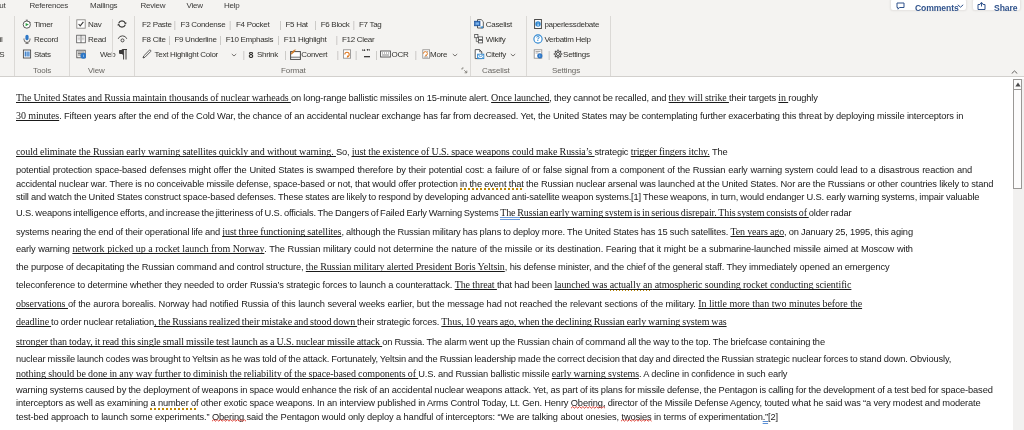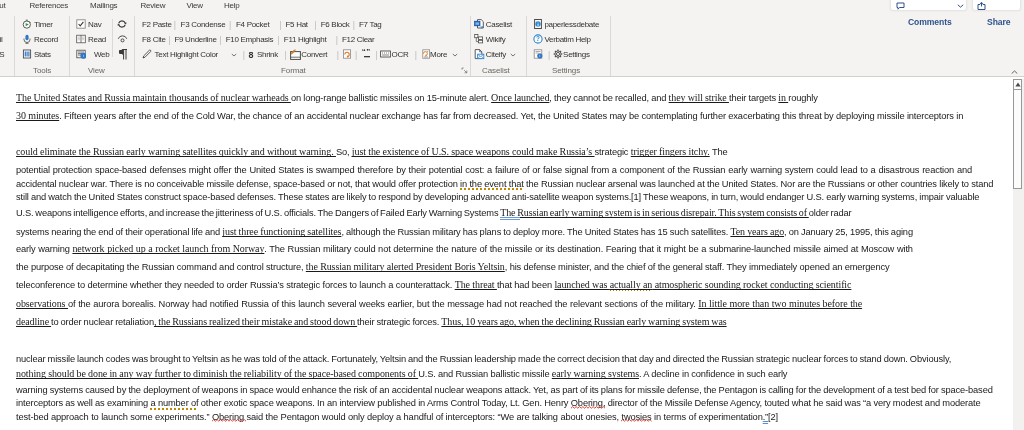--- a/index.html
+++ b/index.html
@@ -11,21 +11,21 @@
 .sep { position:absolute; top:15.5px; height:60px; width:1px; background:#dbd9d6; }
 .glabel { position:absolute; font-size:8px; letter-spacing:-0.1px; color:#696763; top:65.5px; }
 .ri { position:absolute; font-size:8px; letter-spacing:-0.3px; color:#33322f; white-space:nowrap; line-height:10px; }
 .r1 { top:20px; } .r2 { top:35px; } .r3 { top:50px; }
 .ic { position:absolute; }
 svg.ic:not([width]) { width:10px; height:10px; }
 .i1 { top:19px; } .i2 { top:34px; } .i3 { top:49px; }
 .pipe { position:absolute; font-size:8.5px; color:#bbb9b7; line-height:10px; }
 .topbtn { position:absolute; top:-2px; height:13px; background:#fff; border:1px solid #e8e6e4;
   border-radius:3px; box-shadow:0 0 2px rgba(0,0,0,0.08); }
-.btxt { position:absolute; font-size:8.6px; font-weight:bold; color:#30538c; letter-spacing:-0.1px; top:17px; }
+.btxt { position:absolute; font-size:8.6px; font-weight:bold; color:#30538c; letter-spacing:-0.1px; top:3px;margin-left:7px; }
 #collapse { position:absolute; left:1011px; top:69.5px; width:7px; height:4.5px; }
 #scroll { position:absolute; left:1013px; top:79.4px; width:11px; height:351px; background:#f2f1f0; }
 #sbox { position:absolute; left:0px; top:0px; width:9px; height:110px; background:#fcfcfc; border:1px solid #9a9896; }
 #sline { position:absolute; left:0px; top:10px; width:9px; height:1px; background:#9a9896; }
 #doc { position:absolute; left:0; top:80px; width:1013px; height:350px; background:#fff; }
 .ln { position:absolute; left:16px; white-space:nowrap; line-height:18px; color:#1a1a1a; }
 .b { font-size:10px; letter-spacing:-0.1px; text-decoration:underline; text-underline-offset:1px; text-decoration-thickness:1px; text-decoration-skip-ink:none;font-family:Liberation Serif, serif; }
 .s { font-size:9.3px; letter-spacing:-0.14px; }
 .dot { text-decoration:underline dotted #c08a00; text-decoration-thickness:2px; text-underline-offset:2px; }
 .sq { }
@@ -91,21 +91,21 @@
       <path d="M5 1.2 V8.8" stroke="#4a4a4a" stroke-width="0.75"></path>
       <path d="M1.7 3 h2.4 M1.7 4.4 h2.4 M1.7 5.8 h2.4 M5.9 3 h2.4 M5.9 4.4 h2.4 M5.9 5.8 h2.4" stroke="#8a8886" stroke-width="0.45"></path>
     </svg>
   <span class="ri r2" style="left:88px">Read</span>
   <svg class="ic i3" style="left:76px" viewBox="0 0 10 10">
       <rect x="0.8" y="1.2" width="8.4" height="7.6" fill="none" stroke="#4a4a4a" stroke-width="0.8"></rect>
       <path d="M2 3 h6 M2 4.5 h4 M2 6 h4" stroke="#4a4a4a" stroke-width="0.7"></path>
       <circle cx="7.4" cy="6.8" r="3" fill="#2e77c6"></circle>
       <text x="7.4" y="8.2" font-size="3.8" fill="#fff" text-anchor="middle" font-family="Liberation Sans">i</text>
     </svg>
-  <span class="ri r3" style="left:94px">Web</span>
+  <span class="ri r3" style="left:100px">Web</span>
   <div class="sep" style="left:111.5px; top:19px; height:38px"></div>
   <svg class="ic i1" style="left:117px" viewBox="0 0 10 10">
       <path d="M1.7 4.2 A 3.5 3.5 0 0 1 8.3 4.2" fill="none" stroke="#3b3a39" stroke-width="1.1"></path>
       <path d="M9.6 3.4 L7.2 3.9 L9 5.5 z" fill="#3b3a39"></path>
       <path d="M8.3 5.8 A 3.5 3.5 0 0 1 1.7 5.8" fill="none" stroke="#3b3a39" stroke-width="1.1"></path>
       <path d="M0.4 6.6 L2.8 6.1 L1 4.5 z" fill="#3b3a39"></path>
     </svg>
   <svg class="ic i2" style="left:116.5px; width:11px; height:11px" viewBox="0 0 11 11">
       <path d="M1.2 4.8 A 4.6 4.6 0 0 1 9.8 4.8" fill="none" stroke="#3b3a39" stroke-width="0.9"></path>
       <circle cx="5.5" cy="6.4" r="1.5" fill="none" stroke="#3b3a39" stroke-width="0.9"></circle>
@@ -264,20 +264,21 @@
 <div class="ln" style="word-spacing:0.349px; top:79px"><span class="s">potential protection space-based defenses might offer the United States is swamped therefore by their potential cost: a failure of or false signal from a component of the Russian early warning system could lead to a disastrous reaction and</span></div>
 <div class="ln" style="word-spacing:-0.077px; top:92.7px"><span class="s">accidental nuclear war. There is no conceivable missile defense, space-based or not, that would offer protection <span class="dot">in the event that</span> the Russian nuclear arsenal was launched at the United States. Nor are the Russians or other countries likely to stand</span></div>
 <div class="ln" style="word-spacing:-0.276px; top:105.9px"><span class="s">still and watch the United States construct space-based defenses. These states are likely to respond by developing advanced anti-satellite weapon systems.[1] These weapons, in turn, would endanger U.S. early warning systems, impair valuable</span></div>
 <div class="ln" style="word-spacing:-0.659px; top:122.2px"><span class="s">U.S. weapons intelligence efforts, and increase the jitteriness of U.S. officials. The Dangers of Failed Early Warning Systems </span><span class="b">The Russian early warning system is in serious disrepair. This system consists of </span><span class="s">older radar</span></div>
 <div class="ln" style="word-spacing:-0.236px; top:141.1px"><span class="s">systems nearing the end of their operational life and </span><span class="b">just three functioning satellites</span><span class="s">, although the Russian military has plans to deploy more. The United States has 15 such satellites. </span><span class="b">Ten years ago</span><span class="s">, on January 25, 1995, this aging</span></div>
 <div class="ln" style="word-spacing:0.249px; top:158.3px"><span class="s">early warning </span><span class="b">network picked up a rocket launch from Norway</span><span class="s">. The Russian military could not determine the nature of the missile or its destination. Fearing that it might be a submarine-launched missile aimed at Moscow with</span></div>
 <div class="ln" style="top:175.8px"><span class="s">the purpose of decapitating the Russian command and control structure, </span><span class="b">the Russian military alerted President Boris Yeltsin</span><span class="s">, his defense minister, and the chief of the general staff. They immediately opened an emergency</span></div>
 <div class="ln" style="top:193.9px"><span class="s">teleconference to determine whether they needed to order Russia’s strategic forces to launch a counterattack. </span><span class="b">The threat </span><span class="s">that had been </span><span class="b">launched was <span class="dotg">actually an</span> atmospheric sounding rocket conducting scientific</span></div>
 <div class="ln" style="word-spacing:0.228px; top:213.2px"><span class="b">observations </span><span class="s">of the aurora borealis. Norway had notified Russia of this launch several weeks earlier, but the message had not reached the relevant sections of the military. </span><span class="b">In little more than two minutes before the</span></div>
 <div class="ln" style="word-spacing:-0.414px; top:231.1px"><span class="b">deadline </span><span class="s">to order nuclear retaliation</span><span class="b">, the Russians realized their mistake and stood down </span><span class="s">their strategic forces. </span><span class="b">Thus, 10 years ago, when the declining Russian early warning system was</span></div>
+<div class="ln" style="word-spacing:-0.251px; top:251.2px"><span class="b">stronger than today, it read this single small missile test launch as a U.S. nuclear missile attack </span><span class="s">on Russia. The alarm went up the Russian chain of command all the way to the top. The briefcase containing the</span></div>
 <div class="ln" style="word-spacing:-0.094px; top:283px"><span class="b">nothing should be done in any way further to diminish the reliability of the space-based components of </span><span class="s">U.S. and Russian ballistic missile </span><span class="b">early warning systems</span><span class="s">. A decline in confidence in such early</span></div>
 <div class="ln" style="word-spacing:-0.373px; top:267.8px"><span class="s">nuclear missile launch codes was brought to Yeltsin as he was told of the attack. Fortunately, Yeltsin and the Russian leadership made the correct decision that day and directed the Russian strategic nuclear forces to stand down. Obviously,</span></div>
 <div class="ln" style="word-spacing:-0.186px; top:298.7px"><span class="s">warning systems caused by the deployment of weapons in space would enhance the risk of an accidental nuclear weapons attack. Yet, as part of its plans for missile defense, the Pentagon is calling for the development of a test bed for space-based</span></div>
 <div class="ln" style="word-spacing:-0.055px; top:312.4px"><span class="s">interceptors as well as examining <span class="dot">a number of</span> other exotic space weapons. In an interview published in Arms Control Today, Lt. Gen. Henry <span class="sq">Obering</span>, director of the Missile Defense Agency, touted what he said was “a very modest and moderate</span></div>
 <div class="ln" style="word-spacing:0.078px; top:325.8px"><span class="s">test-bed approach to launch some experiments.” <span class="sq">Obering</span> said the Pentagon would only deploy a handful of interceptors: “We are talking about onesies, <span class="sq">twosies</span> in terms of experimentation<span class="dbl">.”</span>[2]</span></div>
 <svg style="position:absolute; left:570.5px; top:325.7px" width="34.5" height="3.5" viewBox="0 0 34.5 3.5">
       <path d="M0 2.2 L1.7 0.6 L3.4 2.2 L5.1 0.6 L6.8 2.2 L8.5 0.6 L10.2 2.2 L11.9 0.6 L13.6 2.2 L15.3 0.6 L17.0 2.2 L18.7 0.6 L20.4 2.2 L22.1 0.6 L23.8 2.2 L25.5 0.6 L27.2 2.2 L28.9 0.6 L30.6 2.2 L32.3 0.6 L34.0 2.2" fill="none" stroke="#d93025" stroke-width="0.9"></path>
     </svg>
 <svg style="position:absolute; left:211.7px; top:339.2px" width="34.5" height="3.5" viewBox="0 0 34.5 3.5">
       <path d="M0 2.2 L1.7 0.6 L3.4 2.2 L5.1 0.6 L6.8 2.2 L8.5 0.6 L10.2 2.2 L11.9 0.6 L13.6 2.2 L15.3 0.6 L17.0 2.2 L18.7 0.6 L20.4 2.2 L22.1 0.6 L23.8 2.2 L25.5 0.6 L27.2 2.2 L28.9 0.6 L30.6 2.2 L32.3 0.6 L34.0 2.2" fill="none" stroke="#d93025" stroke-width="0.9"></path>

